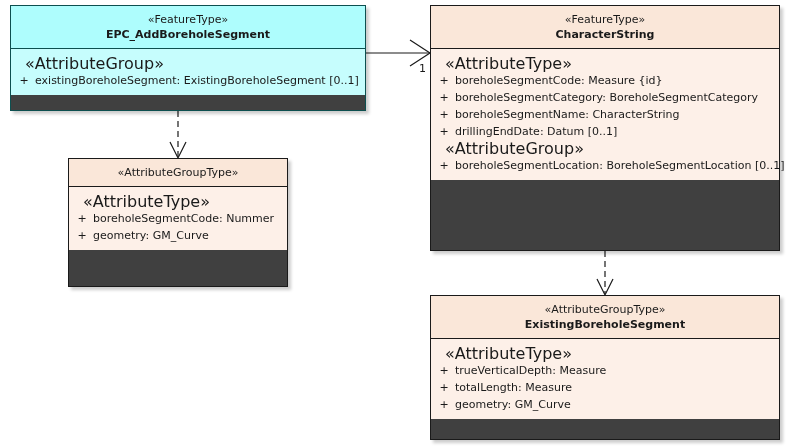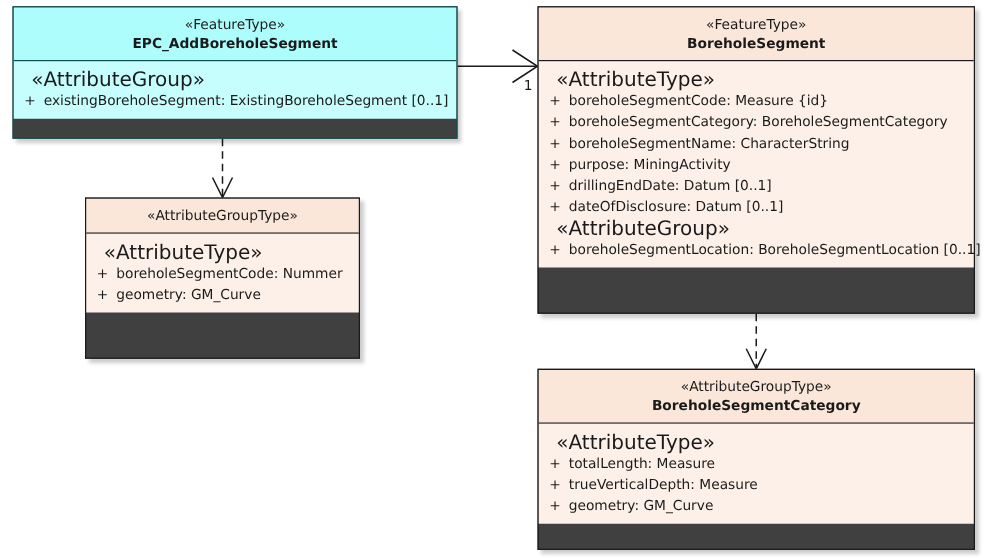--- a/index.html
+++ b/index.html
@@ -138,43 +138,37 @@
       <div class="grp-stereo">«AttributeGroup»</div>
       <div class="attr-row">
         <span class="attr-vis">+</span><span class="attr-text">existingBoreholeSegment: ExistingBoreholeSegment [0..1]</span>
       </div>
     </div>
   </div>
 
   <div class="uml-class" style="left:430px; top:5px; width:350px; height:246px;">
     <div class="cls-header">
       <div class="cls-stereo">«FeatureType»</div>
-      <div class="cls-name">BoreholeSegment</div>
+      <div class="cls-name">CharacterString</div>
     </div>
     <div class="cls-body">
       <div class="grp-stereo">«AttributeType»</div>
 
       <div class="attr-row">
         <span class="attr-vis">+</span><span class="attr-text">boreholeSegmentCode: Measure {id}</span>
       </div>
       <div class="attr-row">
         <span class="attr-vis">+</span><span class="attr-text">boreholeSegmentCategory: BoreholeSegmentCategory</span>
       </div>
       <div class="attr-row">
         <span class="attr-vis">+</span><span class="attr-text">boreholeSegmentName: CharacterString</span>
       </div>
       <div class="attr-row">
-        <span class="attr-vis">+</span><span class="attr-text">purpose: MiningActivity</span>
-      </div>
-      <div class="attr-row">
         <span class="attr-vis">+</span><span class="attr-text">drillingEndDate: Datum [0..1]</span>
       </div>
-      <div class="attr-row">
-        <span class="attr-vis">+</span><span class="attr-text">dateOfDisclosure: Datum [0..1]</span>
-      </div>
 
       <div class="grp-stereo">«AttributeGroup»</div>
       <div class="attr-row">
         <span class="attr-vis">+</span><span class="attr-text">boreholeSegmentLocation: BoreholeSegmentLocation [0..1]</span>
       </div>
     </div>
   </div>
 
   <div class="uml-class" style="left:68px; top:158px; width:220px; height:129px;">
     <div class="cls-header">
@@ -187,29 +181,29 @@
       </div>
       <div class="attr-row">
         <span class="attr-vis">+</span><span class="attr-text">geometry: GM_Curve</span>
       </div>
     </div>
   </div>
 
   <div class="uml-class" style="left:430px; top:295px; width:350px; height:145px;">
     <div class="cls-header">
       <div class="cls-stereo">«AttributeGroupType»</div>
-      <div class="cls-name">BoreholeSegmentCategory</div>
+      <div class="cls-name">ExistingBoreholeSegment</div>
     </div>
     <div class="cls-body">
       <div class="grp-stereo">«AttributeType»</div>
       <div class="attr-row">
+        <span class="attr-vis">+</span><span class="attr-text">trueVerticalDepth: Measure</span>
+      </div>
+      <div class="attr-row">
         <span class="attr-vis">+</span><span class="attr-text">totalLength: Measure</span>
       </div>
       <div class="attr-row">
-        <span class="attr-vis">+</span><span class="attr-text">trueVerticalDepth: Measure</span>
-      </div>
-      <div class="attr-row">
         <span class="attr-vis">+</span><span class="attr-text">geometry: GM_Curve</span>
       </div>
     </div>
   </div>
 
 </div>
 
 </body></html>

